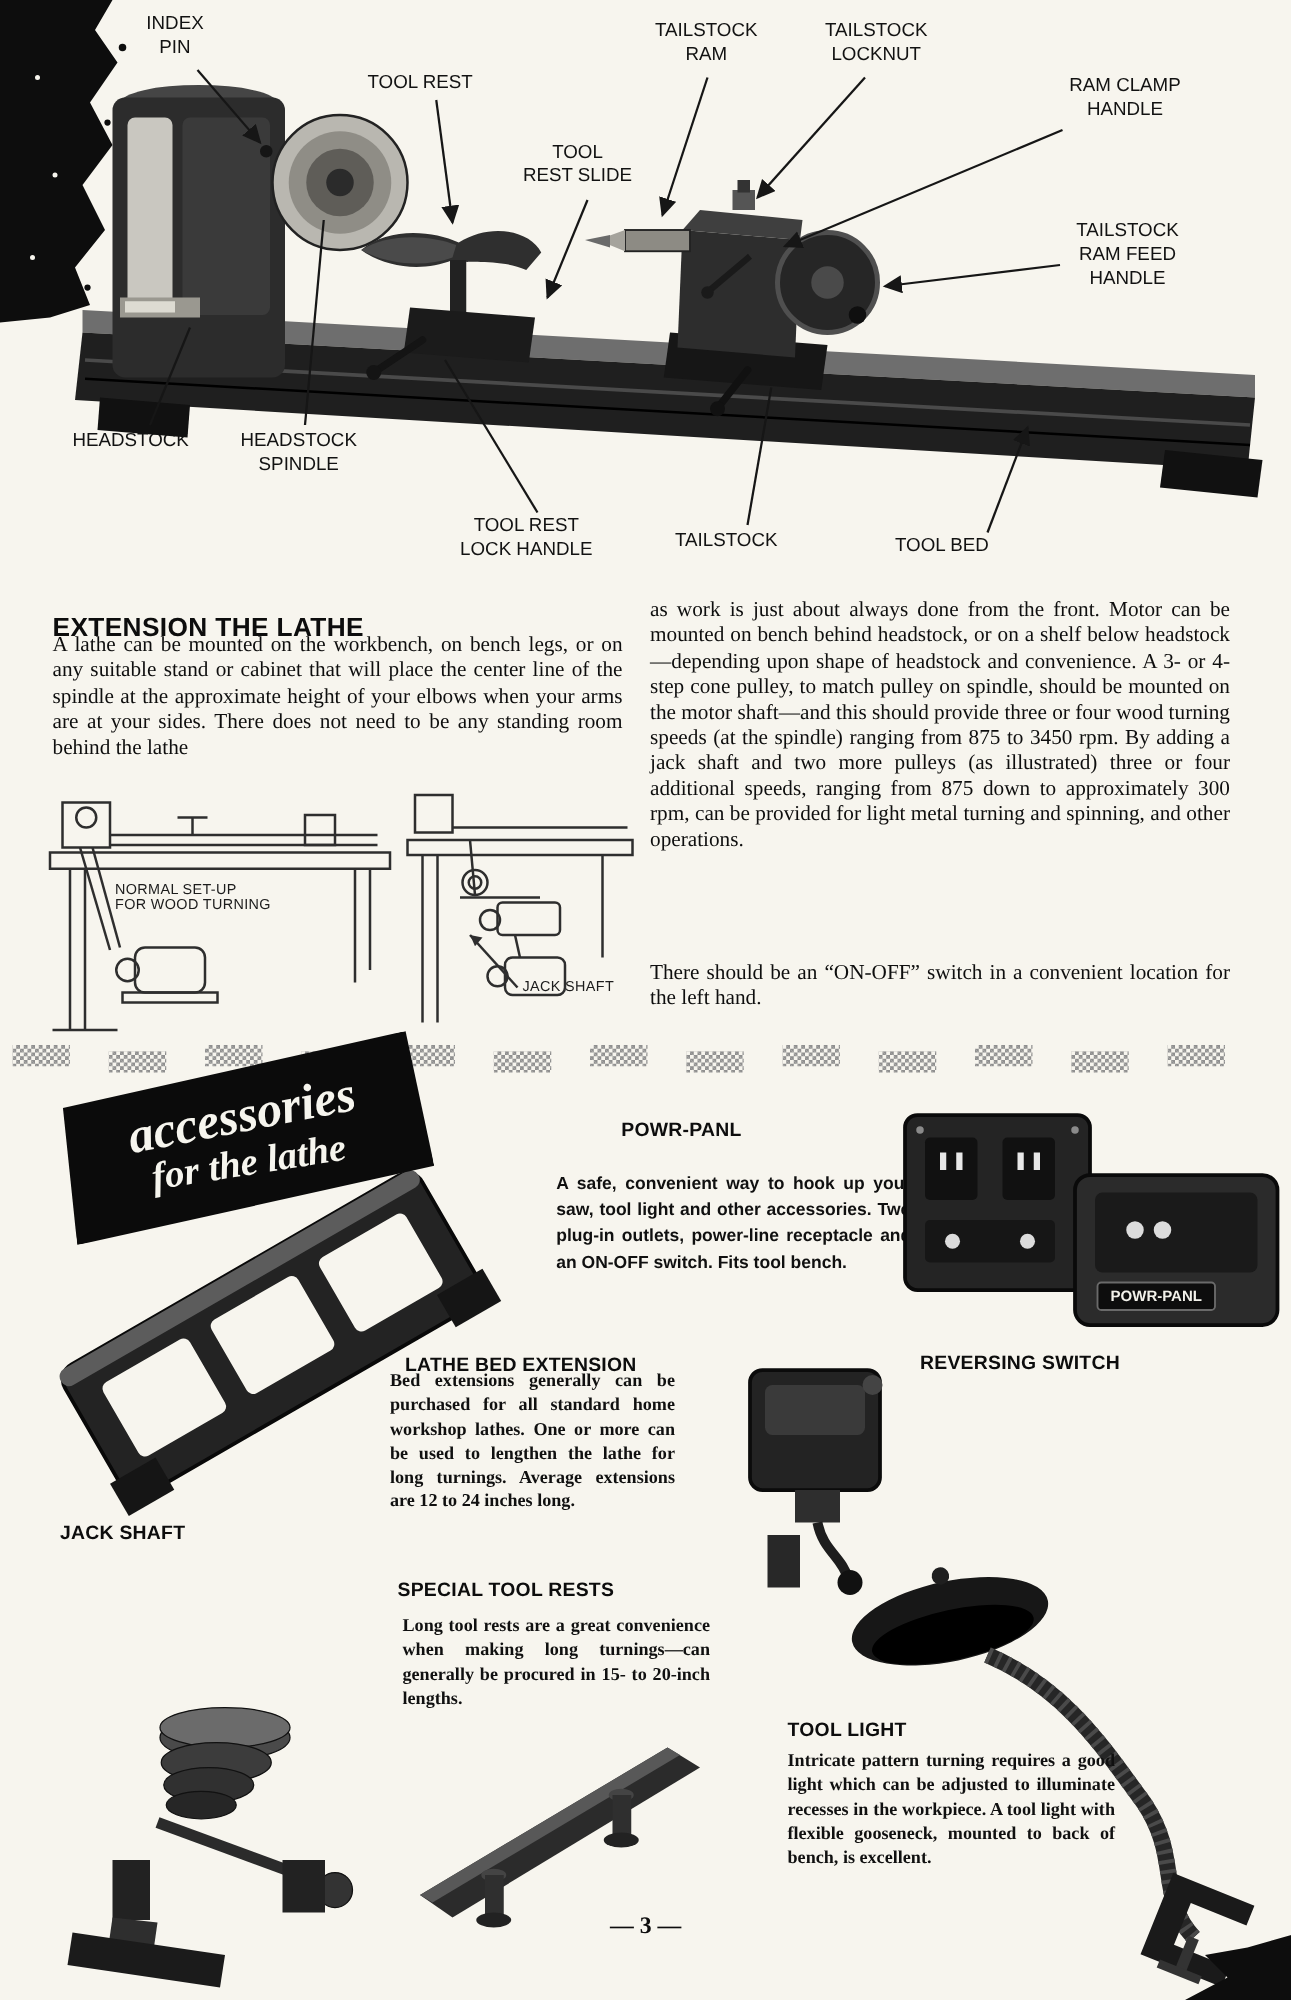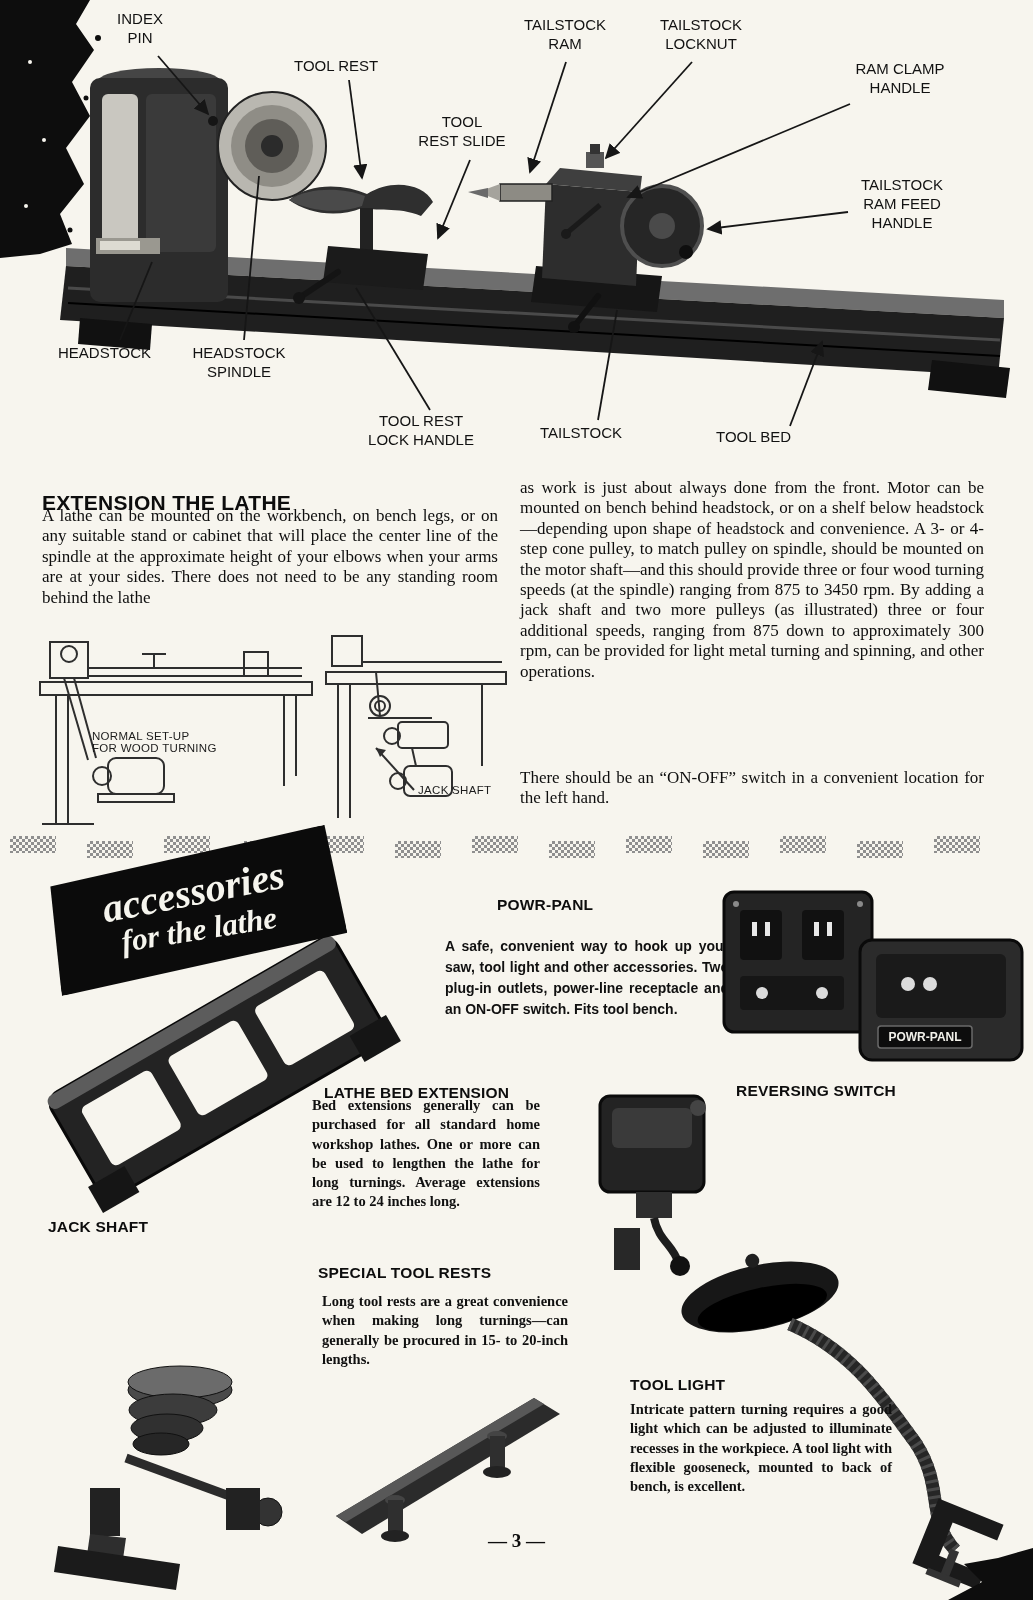--- a/index.html
+++ b/index.html
@@ -173,21 +173,21 @@
         <line x1="250" y1="69" x2="250" y2="160"></line>
         <line x1="262" y1="69" x2="262" y2="150"></line>
         <line x1="8" y1="198" x2="60" y2="198"></line>
         <rect x="74" y="132" width="56" height="36" rx="8"></rect>
         <circle cx="68" cy="150" r="9"></circle>
         <rect x="64" y="168" width="76" height="8"></rect>
         <line x1="40" y1="52" x2="62" y2="132"></line>
         <line x1="30" y1="52" x2="54" y2="134"></line>
       </g>
     </svg>
-    <div class="figcap" style="left:58px;top:104px">NORMAL SET-UP
+    <div class="figcap" style="left:58px;top:80px">NORMAL SET-UP
 FOR WOOD TURNING</div>
   </div>
 
   <div class="abs" style="left:320px;top:626px;width:192px;height:208px">
     <svg width="192" height="208" viewBox="0 0 192 208">
       <g fill="none" stroke="#2e2e2e" stroke-width="2">
         <rect x="12" y="10" width="30" height="30"></rect>
         <line x1="42" y1="36" x2="182" y2="36"></line>
         <rect x="6" y="46" width="180" height="12"></rect>
         <line x1="18" y1="58" x2="18" y2="192"></line>

